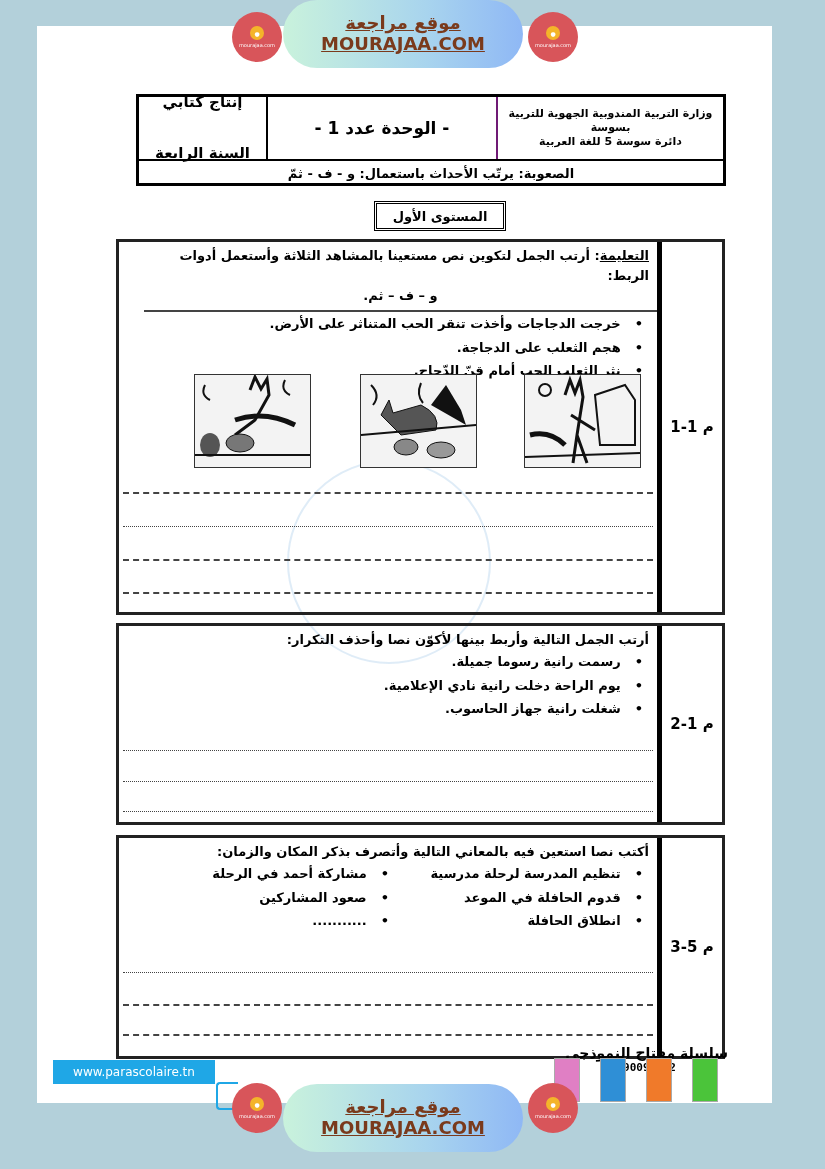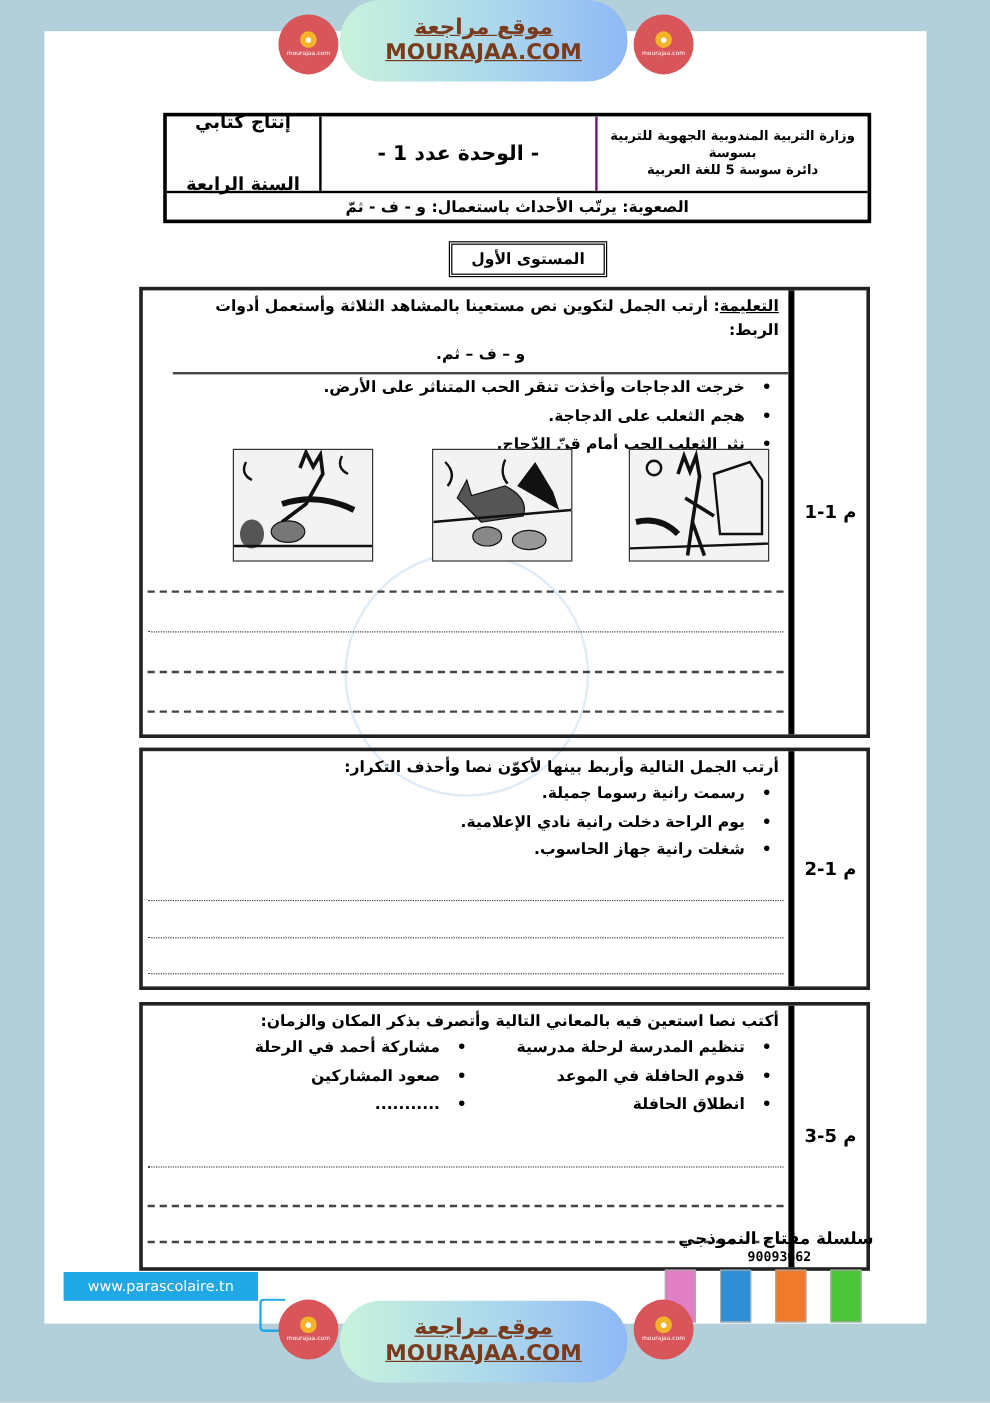--- a/index.html
+++ b/index.html
@@ -28,21 +28,21 @@
   .bul li::before{content:"•";margin-left:14px;}
   .line{position:absolute;left:4px;right:4px;border-top:2px dashed #444;}
   .line.dot{border-top:1px dotted #444;}
   .pic{position:absolute;top:0;width:115px;height:92px;border:1px solid #333;background:#f3f3f3;overflow:hidden;}
   .pic svg{width:100%;height:100%;}
   .two{display:flex;direction:rtl;}
   .two ul{width:200px;}
   .footer-ad{position:absolute;left:53px;top:1060px;width:162px;height:24px;background:#1fa7e6;color:#fff;font-size:12px;display:flex;align-items:center;justify-content:center;}
   .footer-chev{position:absolute;left:216px;top:1082px;width:20px;height:24px;border:2px solid #1fa7e6;border-right:none;border-radius:4px 0 0 4px;}
   .series{position:absolute;left:548px;top:1025px;width:180px;text-align:right;font-weight:bold;direction:rtl;}
-  .series .t{font-size:14px;letter-spacing:1px;}
+  .series .t{font-size:14px;letter-spacing:1px;margin-top:20px;}
   .series .n{font-size:11px;font-family:"DejaVu Sans Mono",monospace;direction:ltr;text-align:right;padding-right:52px;}
   .book{position:absolute;top:1058px;width:24px;height:42px;border:1px solid #aaa;}
   .wm{position:absolute;left:287px;top:460px;width:200px;height:200px;border-radius:50%;border:2px solid rgba(80,150,210,0.18);}
 </style>
 </head>
 <body>
 
 <div class="page"></div>
 <div class="wm"></div>
 

